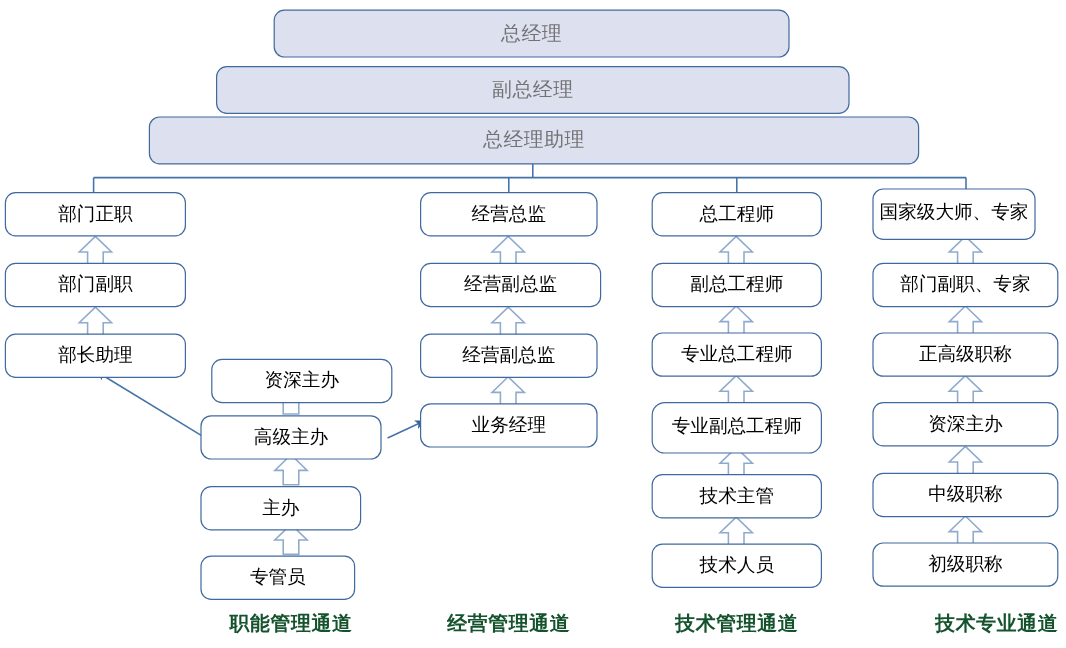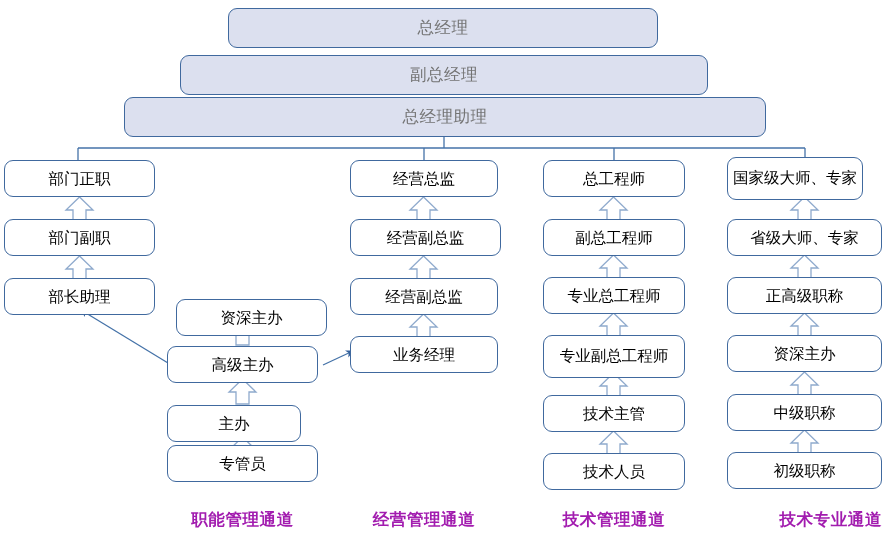--- a/index.html
+++ b/index.html
@@ -60,21 +60,21 @@
   }
   .node-box.wrap {
     line-height: 1.05;
   }
   
   .channel-caption {
     position: absolute;
     text-align: center;
     font-size: 16.5px;
     font-weight: bold;
-    color: #a21caf;
+    color: #14532d;
     letter-spacing: 0.6px;
     z-index: 3;
   }
 </style>
 </head>
 <body>
 
 <div id="chart-root">
 
   <svg id="connector-layer" viewBox="0 0 888 540" width="888" height="540">
@@ -153,21 +153,21 @@
 
   <div class="node-box" style="left:176px; top:299px; width:151px; height:37px;">
     <span>资深主办</span>
   </div>
   <div class="node-box" style="left:167px; top:346px; width:151px; height:37px;">
     <span>高级主办</span>
   </div>
   <div class="node-box" style="left:167px; top:405px; width:134px; height:37px;">
     <span>主办</span>
   </div>
-  <div class="node-box" style="left:167px; top:445px; width:151px; height:37px;">
+  <div class="node-box" style="left:167px; top:463px; width:129px; height:37px;">
     <span>专管员</span>
   </div>
 
   <div class="channel-caption" style="left:167px; top:509px; width:151px;">
     <span>职能管理通道</span>
   </div>
 
   <div class="node-box" style="left:350px; top:160px; width:148px; height:37px;">
     <span>经营总监</span>
   </div>
@@ -187,39 +187,39 @@
 
   <div class="node-box" style="left:543px; top:160px; width:142px; height:37px;">
     <span>总工程师</span>
   </div>
   <div class="node-box" style="left:543px; top:219px; width:142px; height:37px;">
     <span>副总工程师</span>
   </div>
   <div class="node-box" style="left:543px; top:277px; width:142px; height:37px;">
     <span>专业总工程师</span>
   </div>
-  <div class="node-box wrap" style="left:543px; top:335px; width:142px; height:43px;">
+  <div class="node-box wrap" style="left:543px; top:335px; width:142px; height:43px;border-radius:11px;">
     <span>专业副总工程师</span>
   </div>
   <div class="node-box" style="left:543px; top:395px; width:142px; height:37px;">
     <span>技术主管</span>
   </div>
   <div class="node-box" style="left:543px; top:453px; width:142px; height:37px;">
     <span>技术人员</span>
   </div>
 
   <div class="channel-caption" style="left:543px; top:509px; width:142px;">
     <span>技术管理通道</span>
   </div>
 
   <div class="node-box wrap" style="left:727px; top:157px; width:136px; height:43px;">
     <span>国家级大师、专家</span>
   </div>
   <div class="node-box" style="left:727px; top:219px; width:155px; height:37px;">
-    <span>省级大师、专家</span>
+    <span>部门副职、专家</span>
   </div>
   <div class="node-box" style="left:727px; top:277px; width:155px; height:37px;">
     <span>正高级职称</span>
   </div>
   <div class="node-box" style="left:727px; top:335px; width:155px; height:37px;">
     <span>资深主办</span>
   </div>
   <div class="node-box" style="left:727px; top:394px; width:155px; height:37px;">
     <span>中级职称</span>
   </div>

